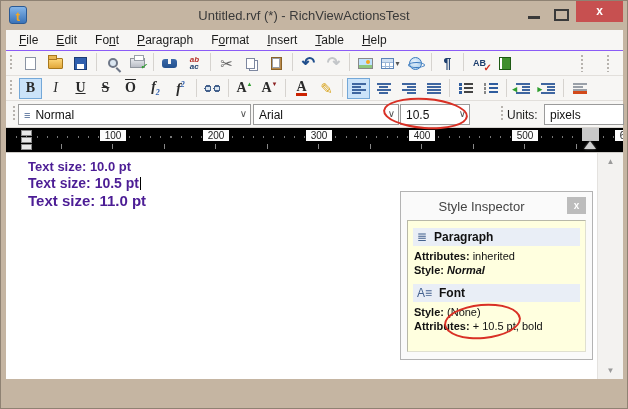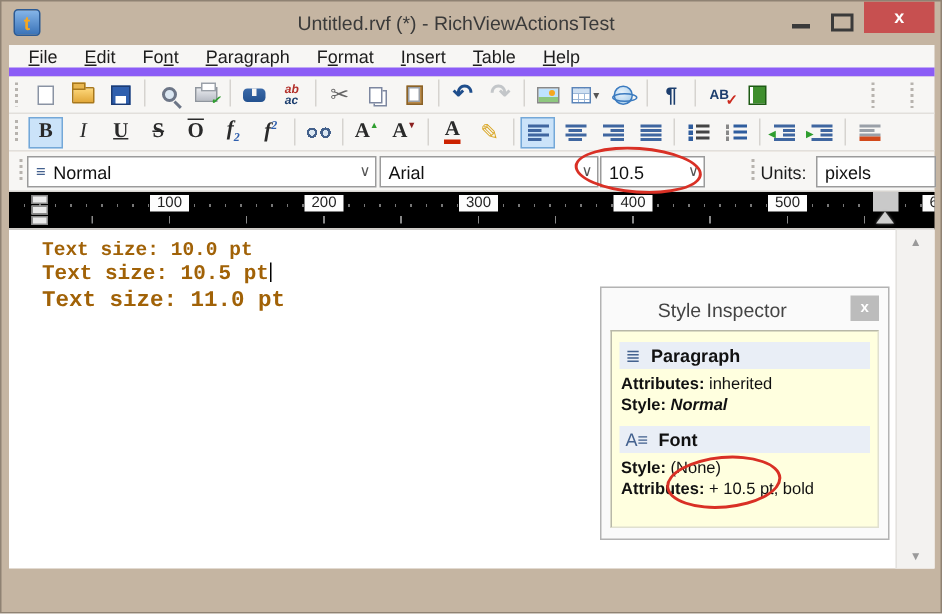--- a/index.html
+++ b/index.html
@@ -11,21 +11,21 @@
   .app-icon{position:absolute;left:8px;top:5px;width:18px;height:18px;border-radius:3px;
     background:linear-gradient(#85b5e8,#3a73b8);border:1px solid #2b5a94;text-align:center;}
   .app-icon::after{content:"t";color:#f6a71f;font-weight:bold;font-size:13px;line-height:16px;}
   .title-text{position:absolute;left:90px;right:110px;top:7px;text-align:center;font-size:13px;color:#3a3a3a;white-space:nowrap;}
   .btn-min{position:absolute;left:527px;top:15px;width:12px;height:3px;background:#3a3a3a;}
   .btn-max{position:absolute;left:553px;top:8px;width:15px;height:12px;border:2px solid #3a3a3a;background:transparent;}
   .btn-close{position:absolute;left:575px;top:0;width:47px;height:21px;background:#c75050;
     color:#fff;font-size:12px;font-weight:bold;text-align:center;line-height:21px;}
 
   
-  .menubar{position:absolute;left:5px;top:29px;width:617px;height:21px;background:#f7f6f4;border-bottom:6px solid #8b5cf6;
+  .menubar{position:absolute;left:5px;top:29px;width:617px;height:21px;background:#f7f6f4;border-bottom:1px solid #8b5cf6;
     display:flex;align-items:center;padding-left:4px;}
   .mitem{font-size:12px;color:#1d1d1d;padding:2px 9px;}
   .mitem u{text-decoration:underline;}
 
   
   .tbrow{position:absolute;left:5px;width:617px;background:#f7f6f4;border-bottom:1px solid #e2dfdb;
     display:flex;align-items:center;}
   .tb1{top:50px;height:25px;}
   .tb2{top:75px;height:25px;}
   .tb3{top:100px;height:27px;border-bottom:1px solid #d8d5d1;}
@@ -124,21 +124,21 @@
     background-image:repeating-linear-gradient(to right,#888 0 1px,transparent 1px 51.5px);}
   .rlabel{position:absolute;top:2px;width:26px;text-align:center;font-size:10px;color:#222;background:#fdfdfd;}
   .ind-top,.ind-bot,.ind-box{position:absolute;left:15px;width:11px;height:6px;background:#e9e9e9;border:1px solid #8a8a8a;}
   .ind-top{top:2px;} .ind-bot{top:9px;} .ind-box{top:16px;}
   .gray-block{position:absolute;left:576px;top:0;width:17px;height:13px;background:#c9c9c9;}
   .rind-tri{position:absolute;left:578px;top:13px;width:0;height:0;
     border-left:6px solid transparent;border-right:6px solid transparent;border-bottom:8px solid #cfcfcf;filter:drop-shadow(0 0 1px #777);}
 
   
   .docarea{position:absolute;left:5px;top:152px;width:617px;height:226px;background:#fff;}
-  .docline{font-weight:bold;color:#a16207;margin:0;padding:0;white-space:pre;font-family:Liberation Mono, monospace;}
+  .docline{font-weight:bold;color:#4c1d95;margin:0;padding:0;white-space:pre;}
   .doctext{position:absolute;left:22px;top:6px;}
   .caret{display:inline-block;width:1px;height:13px;background:#000;margin-left:1px;vertical-align:-2px;}
 
   
   .vscroll{position:absolute;right:0;top:0;width:26px;height:226px;background:#f3f2f0;border-left:1px solid #e4e2df;}
   .vscroll .sb-up,.vscroll .sb-dn{position:absolute;left:0;width:100%;height:17px;color:#9a9a9a;font-size:8px;text-align:center;line-height:17px;}
   .sb-up{top:0;} .sb-dn{bottom:0;}
 
   
   .inspector{position:absolute;left:399px;top:190px;width:193px;height:169px;background:#fafafa;border:1px solid #b3b3b3;z-index:5;}

